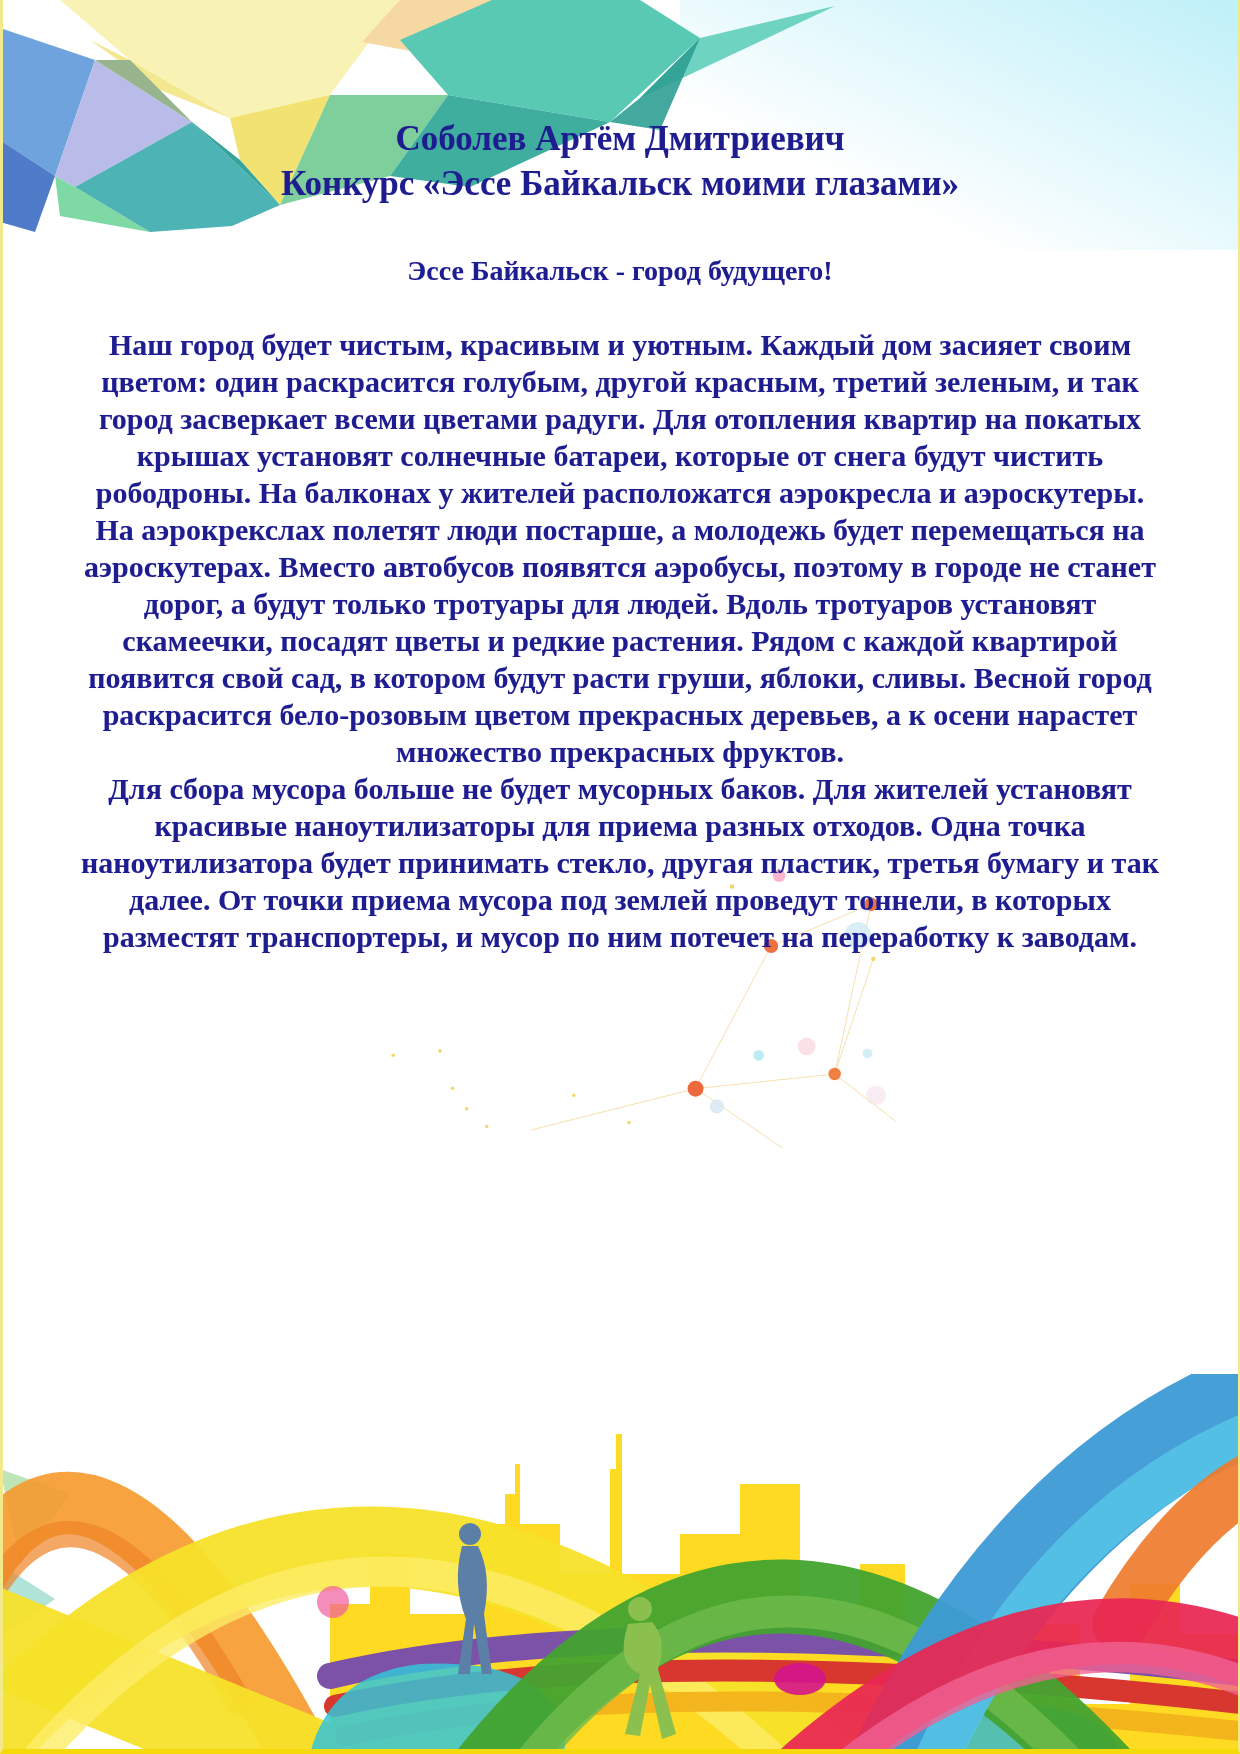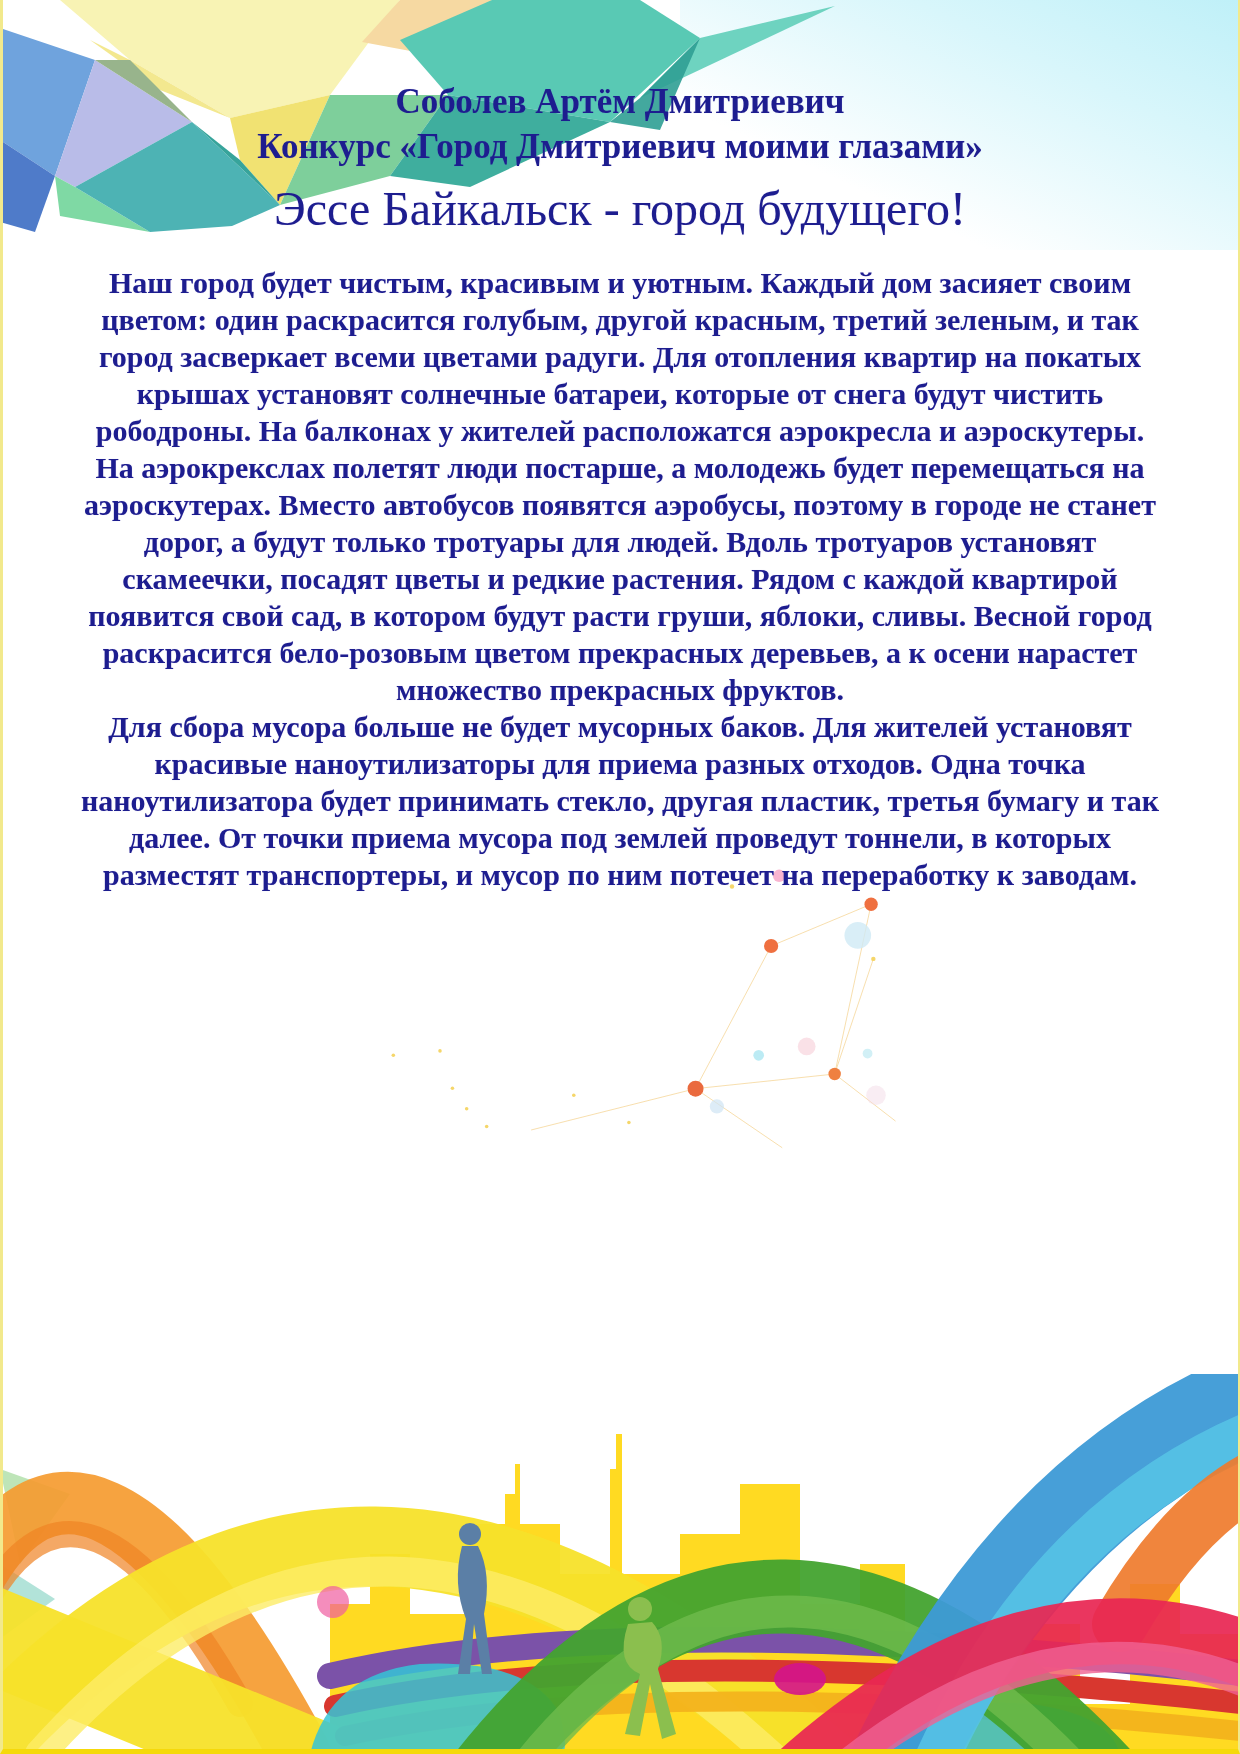--- a/index.html
+++ b/index.html
@@ -16,36 +16,36 @@
     border-bottom:5px solid #f5d90a;
     pointer-events:none;z-index:9;
   }
   .decor{position:absolute;pointer-events:none;}
   .topright-wash{
     top:0;right:0;width:560px;height:250px;
     background:linear-gradient(205deg,#bff0f8 0%,#d8f6fb 30%,rgba(255,255,255,0) 72%);
   }
   .text-layer{position:absolute;left:0;top:0;width:100%;z-index:5;}
   .doc-header{
-    margin:79px auto 0;width:1080px;
+    margin:116px auto 0;width:1080px;
     text-align:center;font-weight:bold;
     font-size:35px;line-height:45px;
     color:var(--text_navy,#1d1d8f);
     text-shadow:0 0 1px rgba(110,80,200,.25);
   }
   .award{
     margin:48px auto 0;width:1080px;
     text-align:center;font-weight:bold;
     font-size:48px;line-height:52px;
     color:var(--award_red,#ee0000);
   }
   .essay-title{
-    margin:19px auto 0;width:1080px;
-    text-align:center;font-weight:normal;
-    font-size:48px;line-height:42px;
+    margin:44px auto 0;width:1080px;
+    text-align:center;font-weight:bold;
+    font-size:28px;line-height:42px;
     color:var(--text_navy,#1d1d8f);
     text-shadow:0 0 1px rgba(110,80,200,.25);
   }
   .essay-body{
     margin:34px auto 0;width:1085px;
     text-align:center;font-weight:bold;
     font-size:30px;line-height:37px;
     color:var(--text_navy,#1d1d8f);
     text-shadow:0 0 1px rgba(110,80,200,.25);
   }
@@ -156,21 +156,21 @@
     <circle cx="640" cy="235" r="12" fill="#8bbf4e"></circle>
     <path d="M628,250 Q615,290 640,300 L625,360 L640,362 L650,310 L662,365 L676,360 L658,295 Q668,265 652,248 Z" fill="#8bbf4e"></path>
     <ellipse cx="800" cy="305" rx="26" ry="16" fill="#d4148c" opacity="0.9"></ellipse>
     <circle cx="333" cy="228" r="16" fill="#ef5da0" opacity="0.7"></circle>
   </g>
 </svg>
 
 <div class="text-layer">
   <div class="doc-header">
     <div>Соболев Артём Дмитриевич</div>
-    <div>Конкурс  «Город Дмитриевич моими глазами»</div>
+    <div>Конкурс  «Эссе Байкальск моими глазами»</div>
   </div>
 
 
   <div class="essay-title">Эссе Байкальск - город будущего!</div>
 
   <div class="essay-body">
     <p>Наш город будет чистым, красивым и уютным. Каждый дом засияет своим цветом: один раскрасится голубым, другой красным, третий зеленым, и так город засверкает всеми цветами радуги. Для отопления квартир на покатых крышах установят солнечные батареи, которые от снега будут чистить рободроны. На балконах у жителей расположатся аэрокресла и аэроскутеры. На аэрокрекслах полетят люди постарше, а молодежь будет перемещаться на аэроскутерах. Вместо автобусов появятся аэробусы, поэтому в городе не станет дорог, а будут только тротуары для людей. Вдоль тротуаров установят скамеечки, посадят цветы и редкие растения. Рядом с каждой квартирой появится свой сад, в котором будут расти груши, яблоки, сливы. Весной город раскрасится бело-розовым цветом прекрасных деревьев, а к осени нарастет множество прекрасных фруктов.</p>
     <p>Для сбора мусора больше не будет мусорных баков. Для жителей установят красивые наноутилизаторы для приема разных отходов. Одна точка наноутилизатора будет принимать стекло, другая пластик, третья бумагу и так далее. От точки приема мусора под землей проведут тоннели, в которых разместят транспортеры, и мусор по ним потечет на переработку к заводам.</p>
   </div>
 </div>

